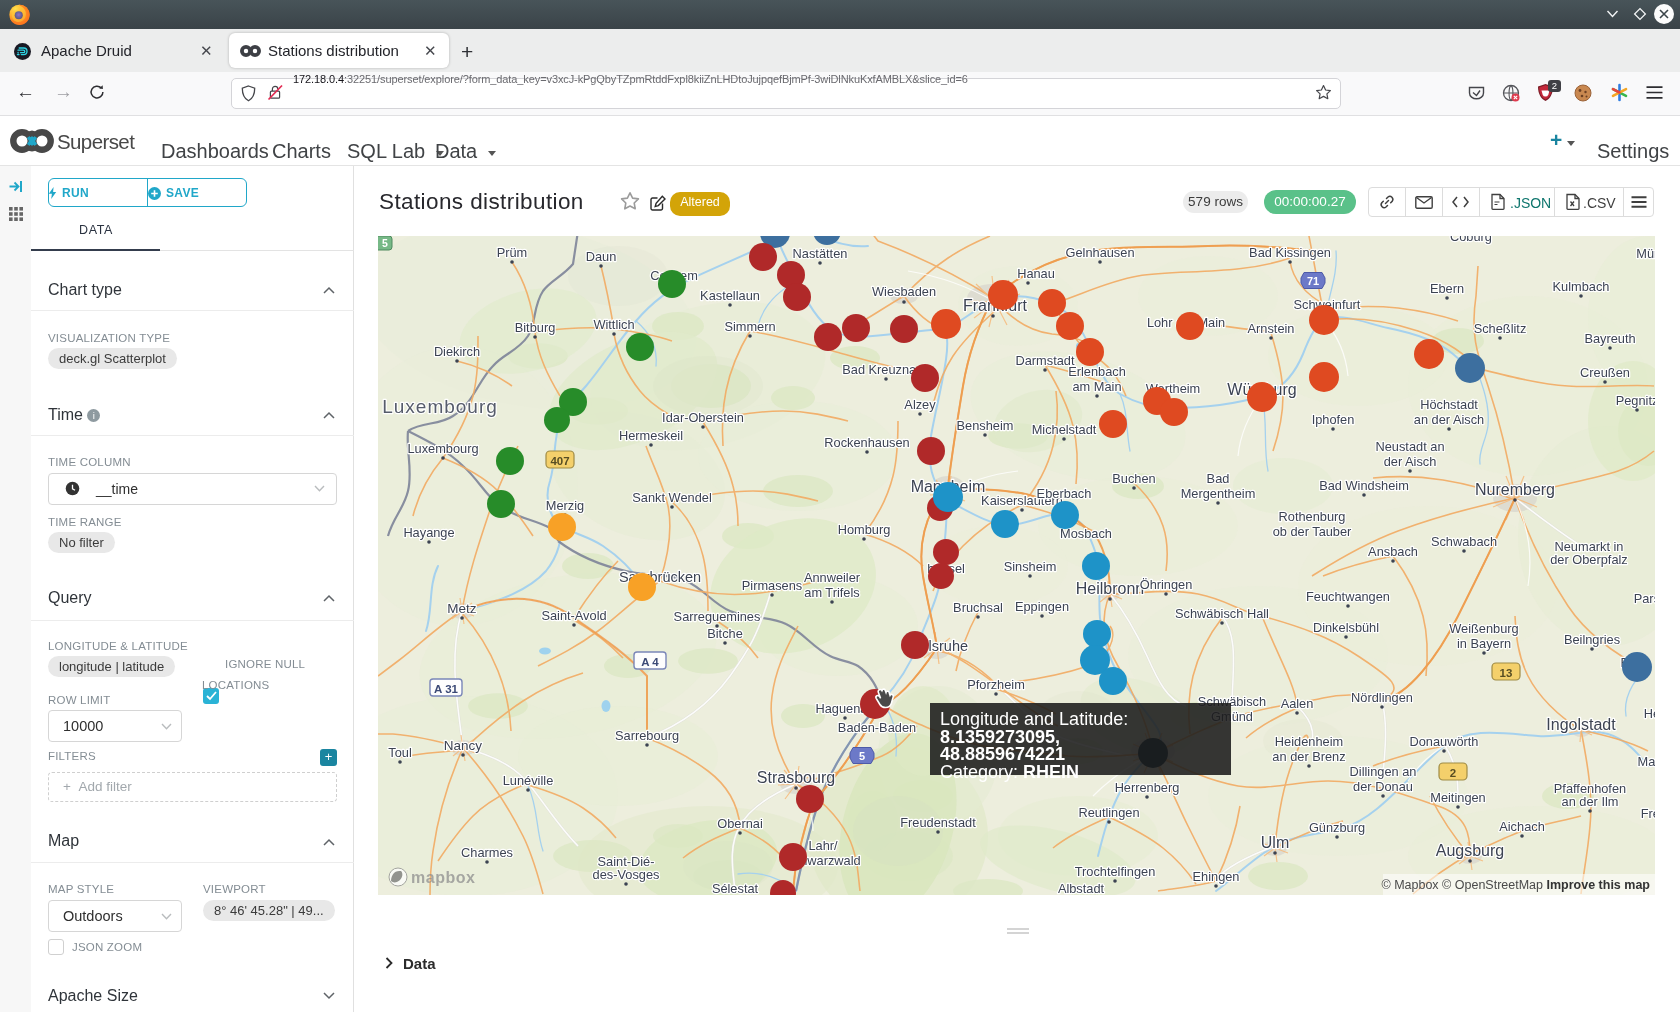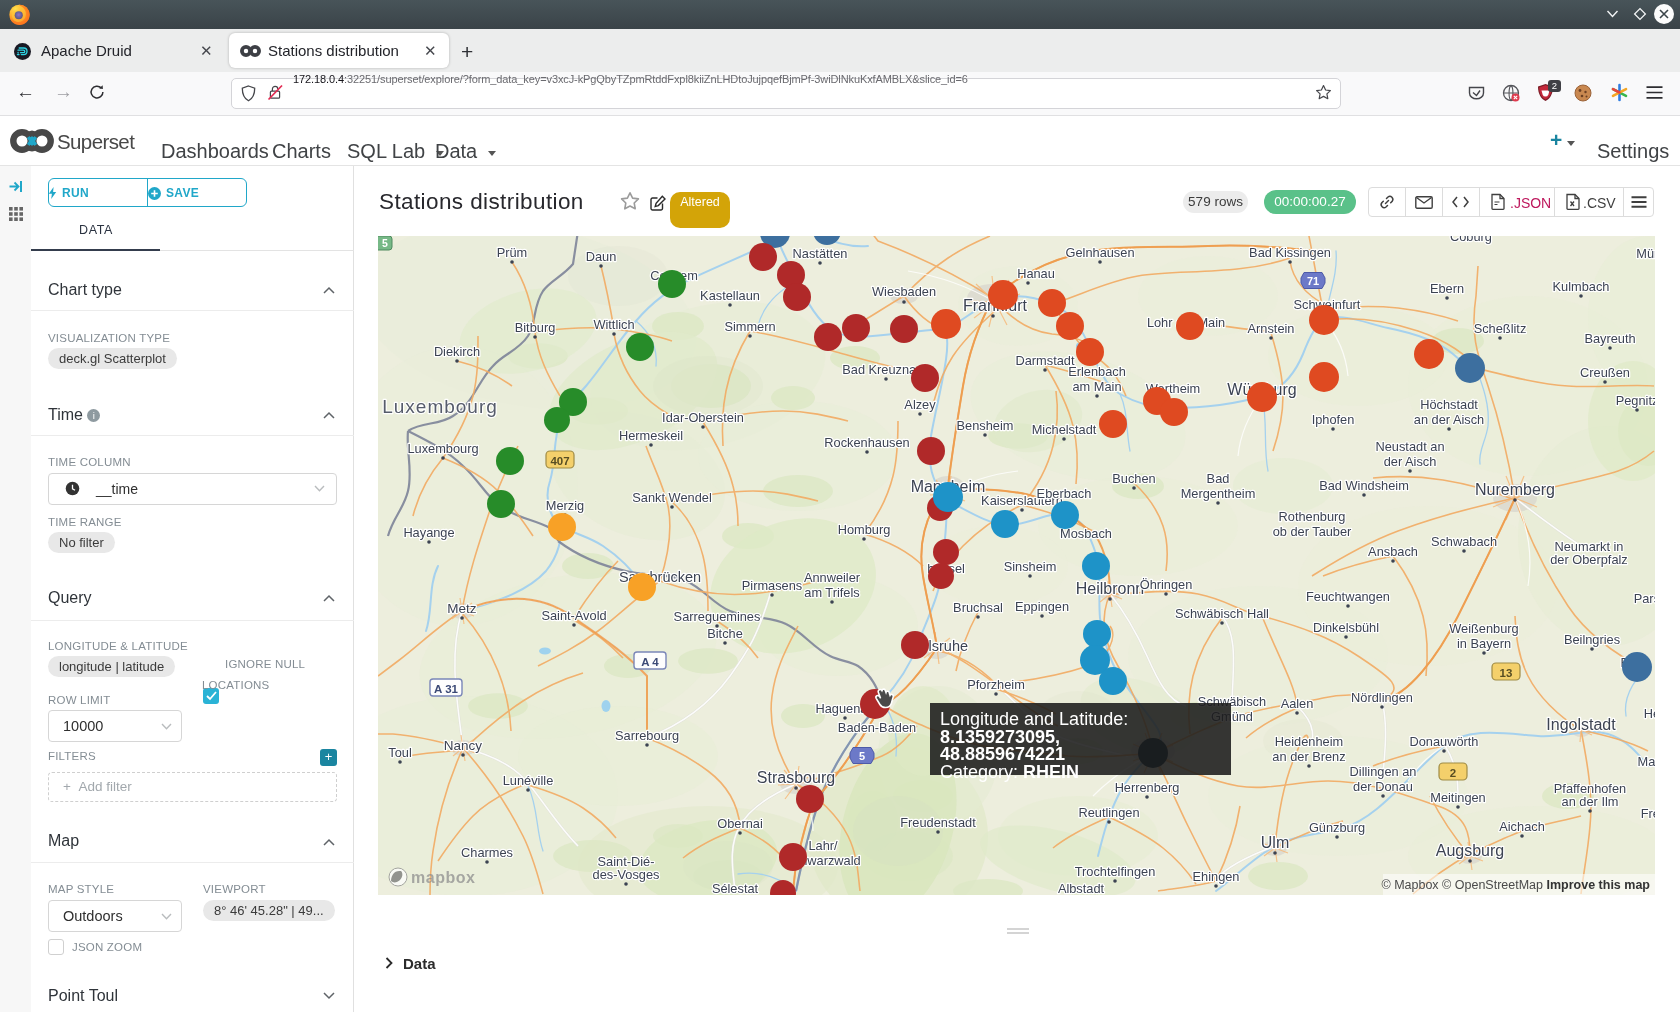--- a/index.html
+++ b/index.html
@@ -271,36 +271,36 @@
   <div class="abs seclabel" style="left:203px;top:883px">VIEWPORT</div>
   <div class="abs selbox" style="left:48px;top:900px;width:134px;height:32px"></div>
   <div class="abs" style="left:63px;top:908px;font-size:14.5px;color:#2f2f2f">Outdoors</div>
   <svg class="abs" style="left:161px;top:913px" width="11" height="7" viewBox="0 0 11 7">
       <path d="M1 1 5.5 5.7 10 1" stroke="#b9bcbe" stroke-width="1.4" fill="none"></path>
     </svg>
   <div class="abs pill" style="left:203px;top:900px">8° 46' 45.28" | 49...</div>
   <div class="abs" style="left:48px;top:939px;width:16px;height:16px;background:#fff;border:1px solid #d0d0d0;border-radius:3px"></div>
   <div class="abs seclabel" style="left:72px;top:941px">JSON ZOOM</div>
 
-  <div class="abs sechead" style="left:48px;top:987px">Point Toul</div>
+  <div class="abs sechead" style="left:48px;top:987px">Apache Size</div>
   <svg class="abs" style="left:323px;top:992px" width="12" height="8" viewBox="0 0 12 8">
       <path d="M1 1 6 6 11 1" stroke="#5f6368" stroke-width="1.5" fill="none"></path>
     </svg>
 
   <div class="abs" id="charttitle">Stations distribution</div>
   <svg class="abs" style="left:620px;top:191px" width="20" height="20" viewBox="0 0 20 20">
       <path d="M10 1.8 12.6 7.1 18.4 7.9 14.2 12 15.2 17.8 10 15 4.8 17.8 5.8 12 1.6 7.9 7.4 7.1Z" stroke="#9b9b9b" stroke-width="1.6" fill="none" stroke-linejoin="round"></path>
     </svg>
   <svg class="abs" style="left:650px;top:195px" width="17" height="16" viewBox="0 0 17 16">
       <g stroke="#2b2b2b" stroke-width="1.4" fill="none">
         <path d="M12.5 8.5v5a1.5 1.5 0 0 1-1.5 1.5H2.5A1.5 1.5 0 0 1 1 13.5V4.5A1.5 1.5 0 0 1 2.5 3h5"></path>
         <path d="M12.3 1.2 15 3.9 8.3 10.6 5.2 11.5 6.1 8.4Z"></path>
       </g>
     </svg>
-  <div class="abs" style="left:670px;top:192px;width:60px;height:36px;background:#d3a408;border-radius:10px;color:#fff;font-size:12.5px;text-align:center;line-height:20px">Altered</div>
+  <div class="abs" style="left:670px;top:192px;width:60px;height:24px;background:#d3a408;border-radius:10px;color:#fff;font-size:12.5px;text-align:center;line-height:20px">Altered</div>
   <div class="abs" style="left:1183px;top:191px;width:65px;height:22px;background:#ececec;border-radius:11px;color:#3b3b3b;font-size:13.5px;text-align:center;line-height:22px">579 rows</div>
   <div class="abs" style="left:1264px;top:190px;width:92px;height:24px;background:#5ac189;border-radius:12px;color:#fff;font-size:13.5px;text-align:center;line-height:24px">00:00:00.27</div>
   <div class="abs" style="left:1368px;top:187px;width:286px;height:30px;border:1px solid #dcdcdc;border-radius:4px;background:#fff"></div>
   <div class="abs" style="left:1405px;top:187px;width:1px;height:30px;background:#dcdcdc"></div>
   <div class="abs" style="left:1442px;top:187px;width:1px;height:30px;background:#dcdcdc"></div>
   <div class="abs" style="left:1479px;top:187px;width:1px;height:30px;background:#dcdcdc"></div>
   <div class="abs" style="left:1554px;top:187px;width:1px;height:30px;background:#dcdcdc"></div>
   <div class="abs" style="left:1623px;top:187px;width:1px;height:30px;background:#dcdcdc"></div>
   <svg class="abs" style="left:1379px;top:194px" width="16" height="16" viewBox="0 0 16 16">
       <g stroke="#3f3f3f" stroke-width="1.5" fill="none" stroke-linecap="round">
@@ -314,21 +314,21 @@
       <path d="M1.5 1.5 9 7 16.5 1.5" stroke="#3f3f3f" stroke-width="1.4" fill="none"></path>
     </svg>
   <svg class="abs" style="left:1452px;top:196px" width="17" height="12" viewBox="0 0 17 12">
       <path d="M5 1 1 6 5 11M12 1 16 6 12 11" stroke="#3f3f3f" stroke-width="1.5" fill="none"></path>
     </svg>
   <svg class="abs" style="left:1491px;top:193px" width="14" height="17" viewBox="0 0 14 17">
       <path d="M1 1.5h8L13 5.5v10a.8.8 0 0 1-.8.8H1.8A.8.8 0 0 1 1 15.5Z" stroke="#3f3f3f" stroke-width="1.3" fill="none"></path>
       <path d="M9 1.5V5.5h4" stroke="#3f3f3f" stroke-width="1.3" fill="none"></path>
       <path d="M3.5 9h5M3.5 11.5h3" stroke="#3f3f3f" stroke-width="1.2"></path>
     </svg>
-  <div class="abs" style="left:1510px;top:195px;font-size:14px;color:#be185d">.JSON</div>
+  <div class="abs" style="left:1510px;top:195px;font-size:14px;color:#0f766e">.JSON</div>
   <svg class="abs" style="left:1566px;top:193px" width="14" height="17" viewBox="0 0 14 17">
       <path d="M1 1.5h8L13 5.5v10a.8.8 0 0 1-.8.8H1.8A.8.8 0 0 1 1 15.5Z" stroke="#3f3f3f" stroke-width="1.3" fill="none"></path>
       <path d="M9 1.5V5.5h4" stroke="#3f3f3f" stroke-width="1.3" fill="none"></path>
       <path d="M4.5 8.5 8 13M8 8.5 4.5 13" stroke="#3f3f3f" stroke-width="1.3"></path>
     </svg>
   <div class="abs" style="left:1583px;top:195px;font-size:14px;color:#3f3f3f">.CSV</div>
   <svg class="abs" style="left:1631px;top:196px" width="16" height="12" viewBox="0 0 16 12">
       <path d="M.5 1.3h15M.5 6h15M.5 10.7h15" stroke="#3f3f3f" stroke-width="2"></path>
     </svg>
 

